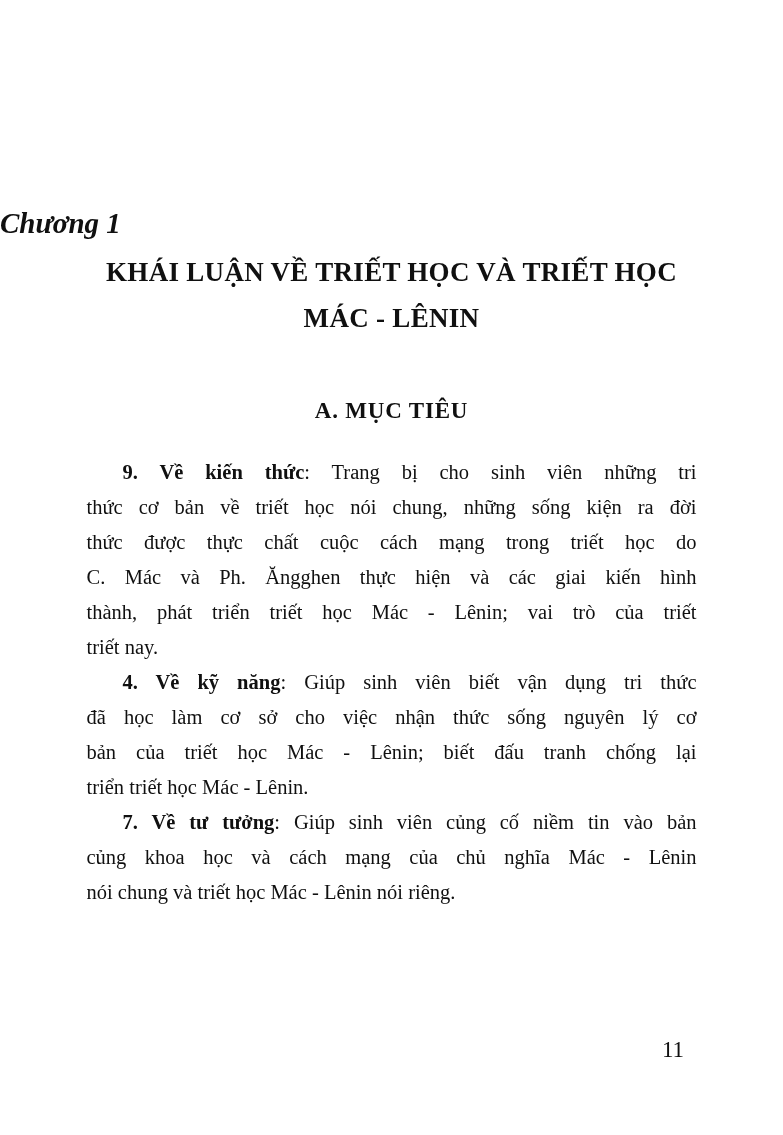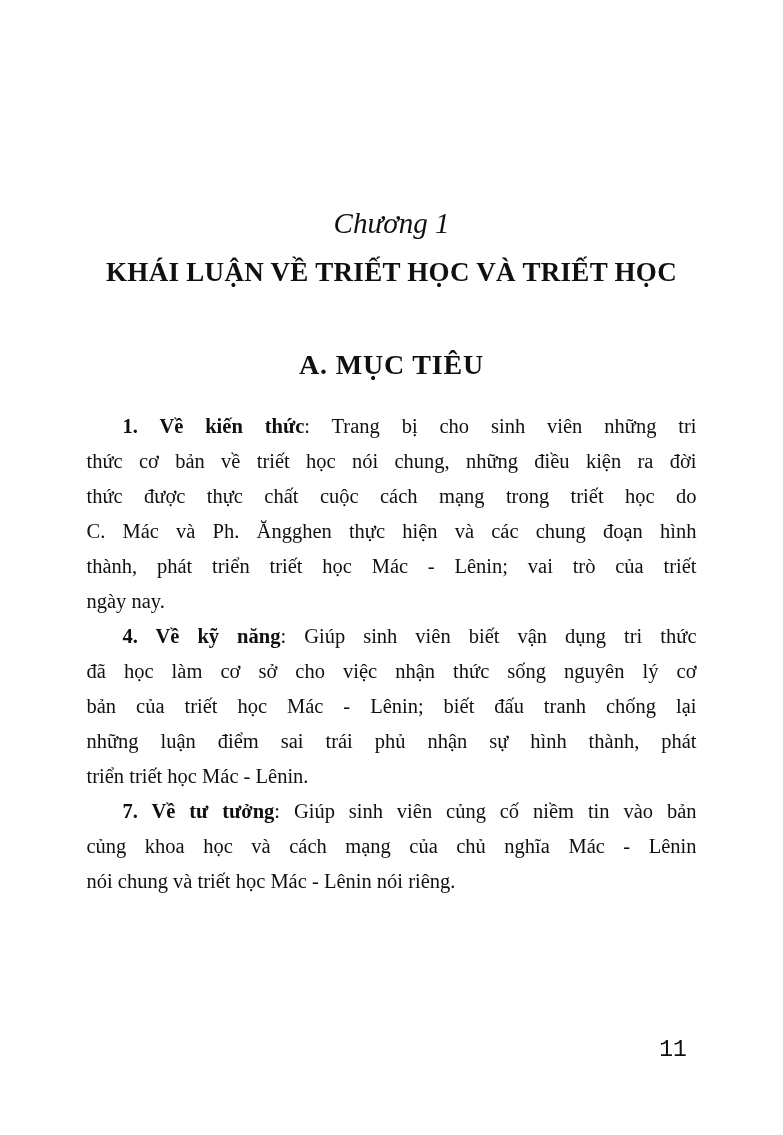--- a/index.html
+++ b/index.html
@@ -12,39 +12,39 @@
     width: 783px;
     height: 1135px;
     background: #ffffff;
     box-sizing: border-box;
     padding-top: 205px;
     font-family: "Liberation Serif", "DejaVu Serif", serif;
     color: #101010;
     overflow: hidden;
   }
   .chapter-label {
-    text-align: center;
+    text-align: left;
     font-style: italic;
-    font-weight: 400;
+    font-weight: 700;
     font-size: 29px;
     line-height: 36px;
   }
   .chapter-title {
     margin: 8px 0 0 0;
     text-align: center;
     font-size: 27px;
     font-weight: 700;
     line-height: 46px;
     letter-spacing: 0.3px;
   }
   .title-line { display: block; }
   .section-heading {
     margin: 56px 0 12px 0;
     text-align: center;
-    font-size: 28px;
+    font-size: 23px;
     font-weight: 700;
     letter-spacing: 0.8px;
     line-height: 28px;
   }
   .body-text {
     margin: 30px auto 0 auto;
     width: 610px;
   }
   .paragraph { margin: 0; }
   .line {
@@ -58,50 +58,49 @@
   .line.last { text-align-last: left; }
   .lead { font-weight: 700; }
   .page-number {
     position: absolute;
     top: 1036px;
     left: 648px;
     width: 50px;
     text-align: center;
     font-size: 23px;
     line-height: 28px;
-    font-family: Liberation Mono, monospace;
   }
 </style>
 </head>
 <body>
 
 <div class="page" style="color: rgb(16, 16, 16); background: rgb(255, 255, 255);">
 
   <div class="chapter-label">Chương 1</div>
 
   <h1 class="chapter-title">
     <span class="title-line">KHÁI LUẬN VỀ TRIẾT HỌC VÀ TRIẾT HỌC</span>
+    <span class="title-line">MÁC - LÊNIN</span>
   </h1>
 
   <h2 class="section-heading">A. MỤC TIÊU</h2>
 
   <div class="body-text">
       <div class="paragraph">
-        <div class="line first"><span class="lead">1. Về kiến thức</span>: Trang bị cho sinh viên những tri</div>
-        <div class="line">thức cơ bản về triết học nói chung, những điều kiện ra đời</div>
+        <div class="line first"><span class="lead">9. Về kiến thức</span>: Trang bị cho sinh viên những tri</div>
+        <div class="line">thức cơ bản về triết học nói chung, những sống kiện ra đời</div>
         <div class="line">thức được thực chất cuộc cách mạng trong triết học do</div>
-        <div class="line">C. Mác và Ph. Ăngghen thực hiện và các chung đoạn hình</div>
+        <div class="line">C. Mác và Ph. Ăngghen thực hiện và các giai kiến hình</div>
         <div class="line">thành, phát triển triết học Mác - Lênin; vai trò của triết</div>
-        <div class="line last">ngày nay.</div>
+        <div class="line last">triết nay.</div>
       </div>
       <div class="paragraph">
         <div class="line first"><span class="lead">4. Về kỹ năng</span>: Giúp sinh viên biết vận dụng tri thức</div>
         <div class="line">đã học làm cơ sở cho việc nhận thức sống nguyên lý cơ</div>
         <div class="line">bản của triết học Mác - Lênin; biết đấu tranh chống lại</div>
-        <div class="line">những luận điểm sai trái phủ nhận sự hình thành, phát</div>
         <div class="line last">triển triết học Mác - Lênin.</div>
       </div>
       <div class="paragraph">
         <div class="line first"><span class="lead">7. Về tư tưởng</span>: Giúp sinh viên củng cố niềm tin vào bản</div>
         <div class="line">củng khoa học và cách mạng của chủ nghĩa Mác - Lênin</div>
         <div class="line last">nói chung và triết học Mác - Lênin nói riêng.</div>
       </div>
     </div>
 
   <div class="page-number">11</div>

